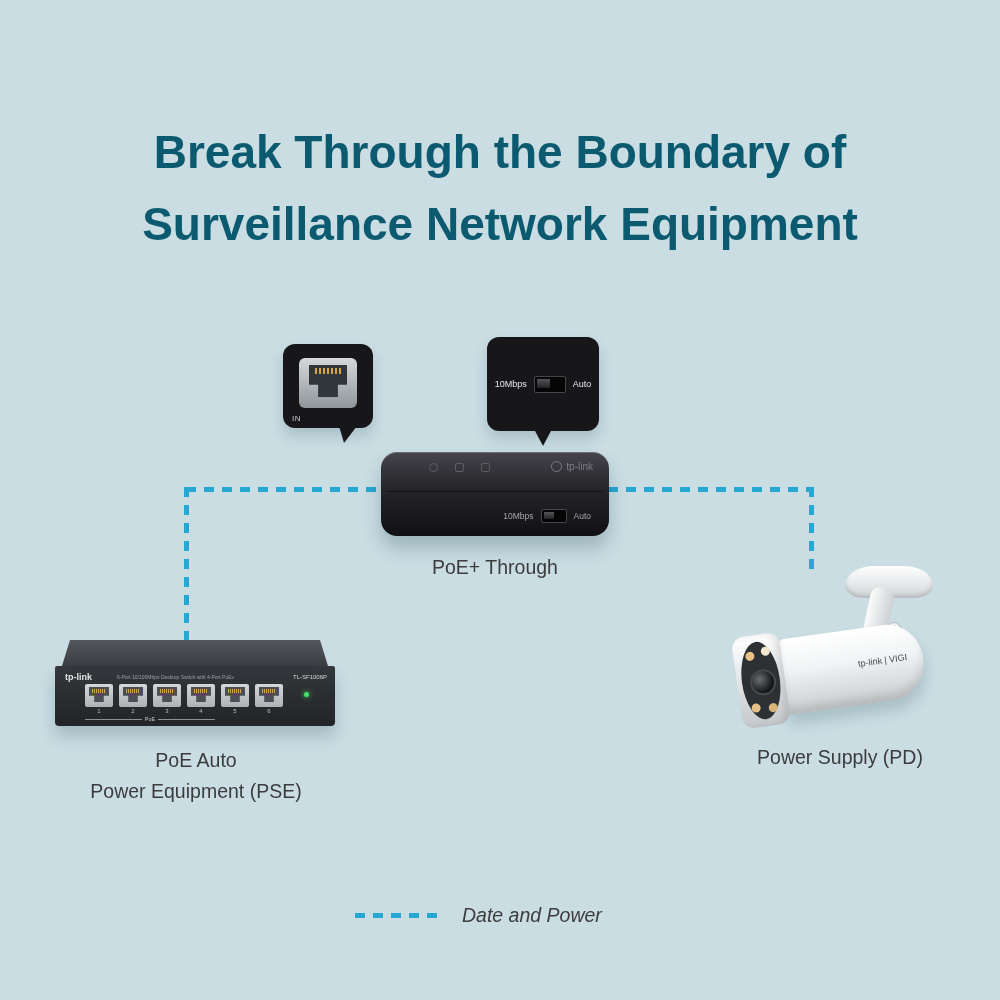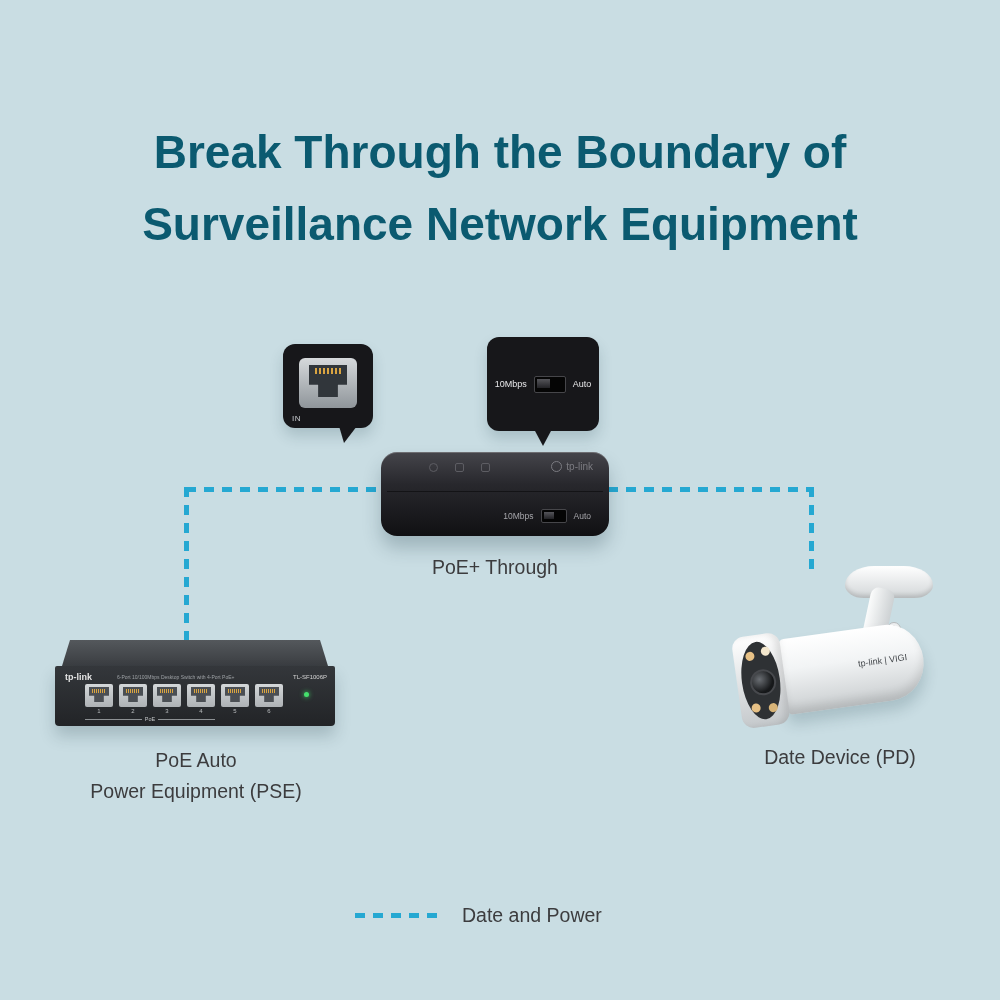--- a/index.html
+++ b/index.html
@@ -121,21 +121,21 @@
   .cam-lens { position:absolute; left:8px; top:28px; width:22px; height:22px; border-radius:50%;
               background:radial-gradient(circle at 35% 35%, #6a6e73 0%, #16181a 65%);
               border:2px solid #47494d; }
   .ir { position:absolute; width:9px; height:9px; border-radius:50%; }
   .ir1 { left:7px;  top:9px;  background:#e7c186; }
   .ir2 { left:23px; top:6px;  background:#f3e7cd; }
   .ir3 { left:6px;  top:61px; background:#e7c186; }
   .ir4 { left:23px; top:63px; background:#d8b478; }
 
   
-  .legend { position:absolute; left:355px; top:904px; display:flex; align-items:center; gap:17px; }
+  .legend { position:absolute; left:355px; top:904px; display:flex; align-items:center; gap:17px;font-style:italic; }
   .legend-dash { position:static; width:90px; height:5px; }
   .legend-label { font-size:19.5px; color:var(--label,#3c3c3e); }
 </style>
 </head>
 <body>
 
 <div class="stage">
 
   <h1 class="title">
     <span>Break Through the Boundary of</span><br>
@@ -237,20 +237,20 @@
         <div class="cam-face">
           <span class="ir ir1"></span>
           <span class="ir ir2"></span>
           <div class="cam-lens"></div>
           <span class="ir ir3"></span>
           <span class="ir ir4"></span>
         </div>
       </div>
     </div>
   </div>
-  <div class="caption cap-pd">Date Device (PD)</div>
+  <div class="caption cap-pd">Power Supply (PD)</div>
 
   <div class="legend">
     <div class="dash-h legend-dash"></div>
     <span class="legend-label">Date and Power</span>
   </div>
 
 </div>
 
 </body></html>

